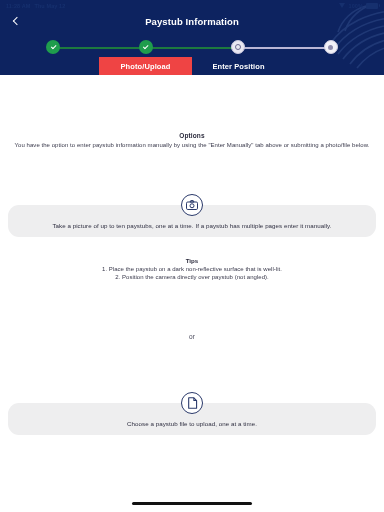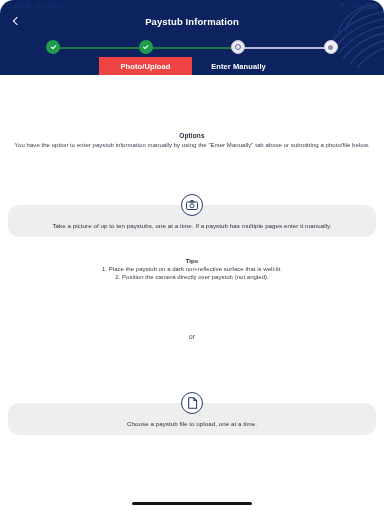--- a/index.html
+++ b/index.html
@@ -11,21 +11,20 @@
     font-family: "Liberation Sans", sans-serif;
     background: #ffffff;
   }
 
   #app {
     position: relative;
     width: 384px;
     height: 512px;
     background: #ffffff;
     overflow: hidden;
-    border-radius: 14px;
   }
 
   
   .header {
     position: relative;
     width: 384px;
     height: 75px;
     background: #0d2360;
     overflow: hidden;
   }
@@ -362,21 +361,21 @@
           <span class="inner"></span>
         </div>
       </div>
     </div>
 
     <div class="tabs">
       <div class="tab active">
         <span>Photo/Upload</span>
       </div>
       <div class="tab">
-        <span>Enter Manually</span>
+        <span>Enter Position</span>
       </div>
     </div>
   </div>
 
   <div class="content">
 
     <div class="block-options">
       <div class="section-heading">Options</div>
       <div class="section-sub">You have the option to enter paystub information manually by using the "Enter Manually" tab above or submitting a photo/file below.</div>
     </div>

